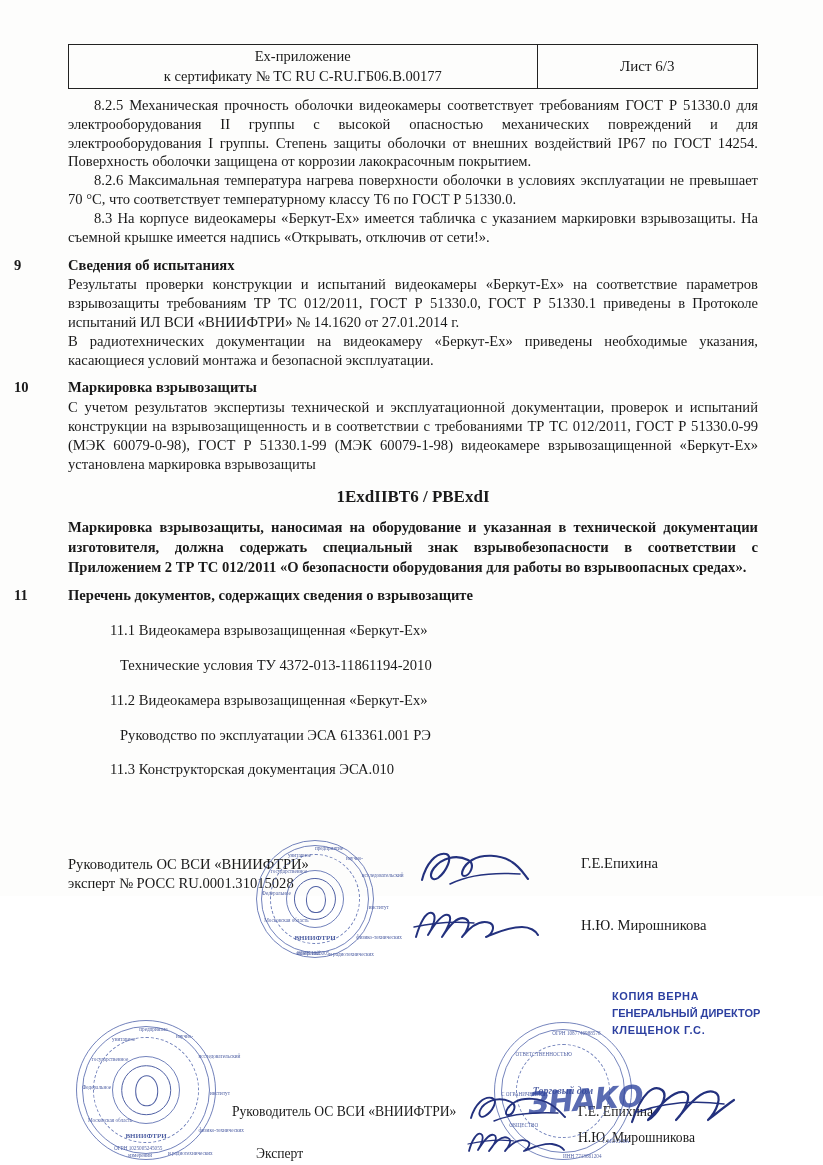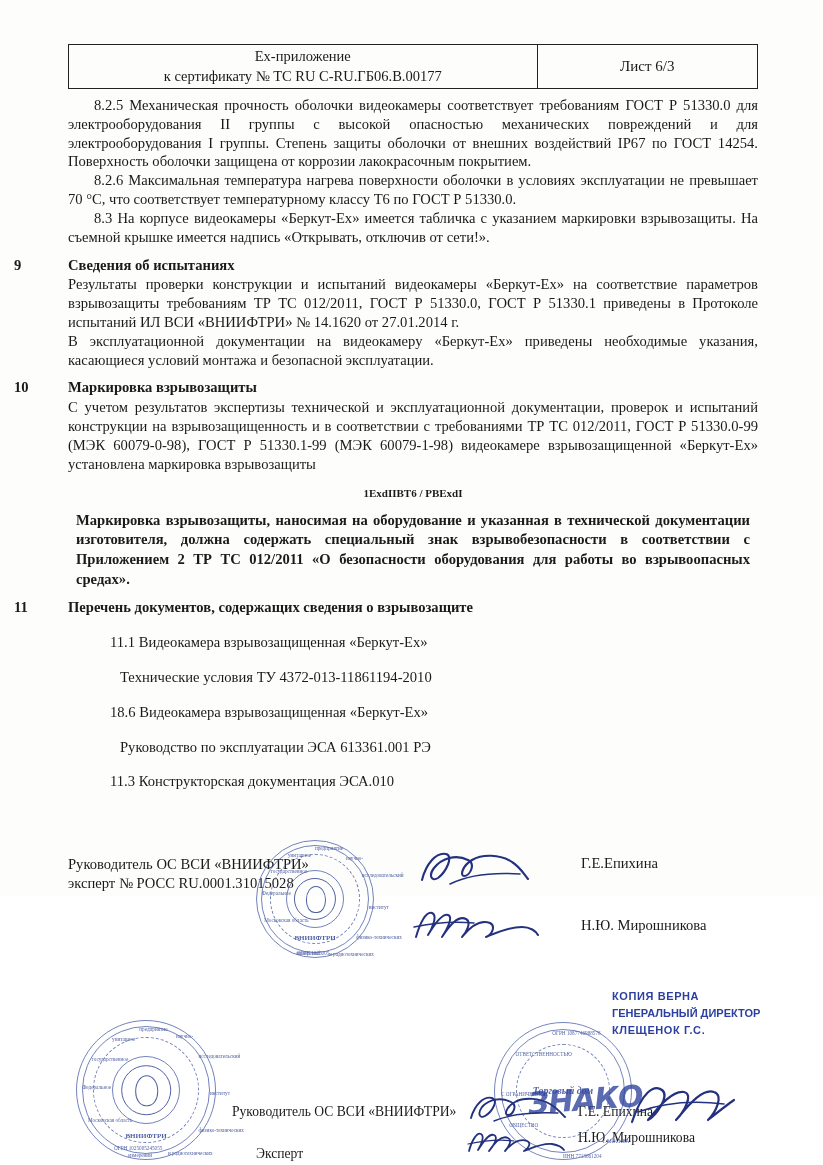--- a/index.html
+++ b/index.html
@@ -78,27 +78,27 @@
   }
   .sec-title {
     font-weight: bold;
     margin: 4px 0 1px 0;
     text-indent: 0;
   }
   .center-bold {
     text-align: center;
     font-weight: bold;
     margin: 13px 0 10px 0;
-    font-size: 11px;
+    font-size: 17px;
   }
   .para-bold {
     font-weight: bold;
     text-align: justify;
     text-indent: 0;
-    margin: 8px;
+    margin: 0;
     line-height: 1.35;
   }
   .list-line {
     margin: 16px;
     text-indent: 0;
     padding-left: 26px;
   }
   .list-sub {
     margin: 0;
     text-indent: 0;
@@ -261,39 +261,39 @@
   <div class="body">
 
     <p class="just">8.2.5  Механическая прочность оболочки видеокамеры соответствует требованиям ГОСТ Р 51330.0 для электрооборудования II группы с высокой опасностью механических повреждений и для электрооборудования I группы. Степень защиты оболочки от внешних воздействий IP67 по ГОСТ 14254. Поверхность оболочки защищена от коррозии лакокрасочным покрытием.</p>
     <p class="just">8.2.6 Максимальная температура нагрева поверхности оболочки в условиях эксплуатации не превышает 70 °С, что соответствует температурному классу Т6 по ГОСТ Р 51330.0.</p>
     <p class="just">8.3 На корпусе видеокамеры «Беркут-Ех»  имеется табличка с  указанием маркировки взрывозащиты. На съемной крышке имеется надпись «Открывать, отключив от сети!».</p>
 
     <div class="sec">
       <span class="sec-num">9</span>
       <p class="sec-title">Сведения об испытаниях</p>
       <p class="noind">Результаты проверки конструкции и испытаний видеокамеры «Беркут-Ех»  на  соответствие параметров взрывозащиты требованиям ТР ТС 012/2011, ГОСТ Р 51330.0,   ГОСТ Р 51330.1 приведены в Протоколе испытаний ИЛ ВСИ «ВНИИФТРИ» № 14.1620 от 27.01.2014 г.</p>
-      <p class="noind">В эксплуатационной документации на видеокамеру «Беркут-Ех» приведены необходимые указания, касающиеся условий монтажа и безопасной эксплуатации.</p>
+      <p class="noind">В радиотехнических документации на видеокамеру «Беркут-Ех» приведены необходимые указания, касающиеся условий монтажа и безопасной эксплуатации.</p>
     </div>
 
     <div class="sec">
       <span class="sec-num">10</span>
       <p class="sec-title">Маркировка взрывозащиты</p>
       <p class="noind">С учетом результатов экспертизы технической и эксплуатационной документации, проверок и испытаний конструкции на взрывозащищенность и в соответствии с требованиями ТР ТС 012/2011, ГОСТ Р 51330.0-99 (МЭК 60079-0-98),  ГОСТ Р 51330.1-99 (МЭК 60079-1-98) видеокамере взрывозащищенной «Беркут-Ех» установлена маркировка взрывозащиты</p>
     </div>
 
     <p class="center-bold">1ExdIIBT6 / PBExdI</p>
 
     <p class="para-bold">Маркировка взрывозащиты, наносимая на оборудование и указанная в технической документации изготовителя, должна содержать специальный знак взрывобезопасности в соответствии с Приложением 2 ТР ТС 012/2011 «О безопасности оборудования для работы во взрывоопасных средах».</p>
 
     <div class="sec">
       <span class="sec-num">11</span>
       <p class="sec-title">Перечень документов, содержащих сведения о взрывозащите</p>
       <p class="list-line">11.1 Видеокамера взрывозащищенная «Беркут-Ех»</p>
       <p class="list-sub">Технические условия   ТУ 4372-013-11861194-2010</p>
-      <p class="list-line">18.6 Видеокамера взрывозащищенная «Беркут-Ех»</p>
+      <p class="list-line">11.2 Видеокамера взрывозащищенная «Беркут-Ех»</p>
       <p class="list-sub">Руководство по эксплуатации ЭСА 613361.001 РЭ</p>
       <p class="list-line">11.3 Конструкторская документация ЭСА.010</p>
     </div>
 
   </div>
 
   <div class="sig-block">
     <div class="sig-row">
       <div class="sig-left">
         <div>Руководитель ОС ВСИ «ВНИИФТРИ»</div>

